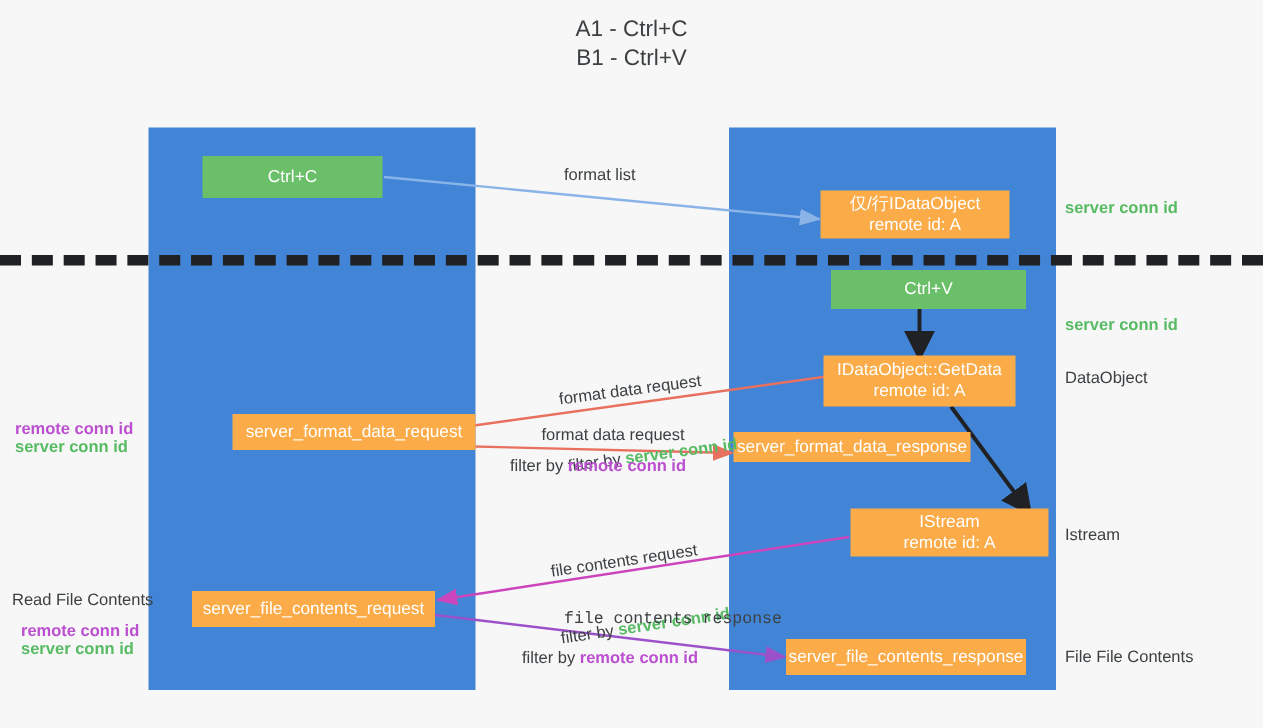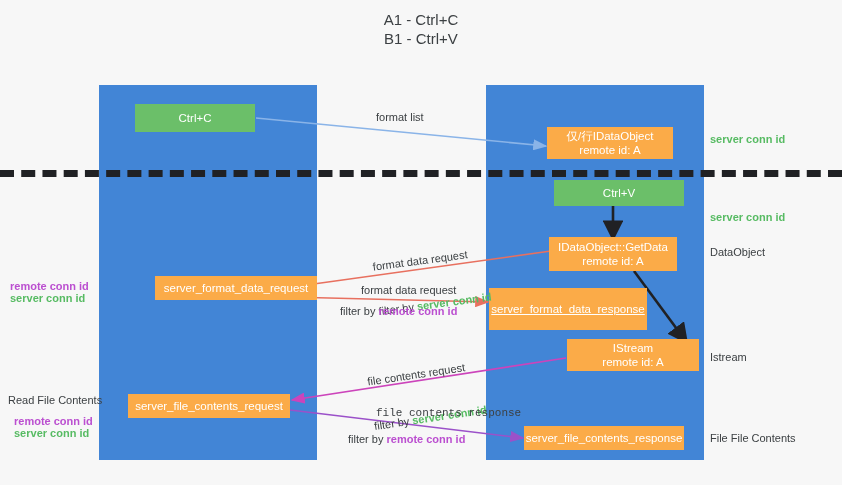--- a/index.html
+++ b/index.html
@@ -175,21 +175,21 @@
 
   <div class="abs node orange" style="left:549px; top:237px; width:128px; height:34px;">
     <div>IDataObject::GetData</div>
     <div class="l2">remote id: A</div>
   </div>
 
   <div class="abs node orange" style="left:128px; top:276px; width:162px; height:24px;margin-left:27px;">
     <div>server_format_data_request</div>
   </div>
 
-  <div class="abs node orange" style="left:489px; top:288px; width:158px; height:42px;text-decoration:underline;">
+  <div class="abs node orange" style="left:489px; top:288px; width:158px; height:20px;">
     <div>server_format_data_response</div>
   </div>
 
   <div class="abs node orange" style="left:567px; top:339px; width:132px; height:32px;">
     <div>IStream</div>
     <div class="l2">remote id: A</div>
   </div>
 
   <div class="abs node orange" style="left:524px; top:426px; width:160px; height:24px;">
     <div>server_file_contents_response</div>

